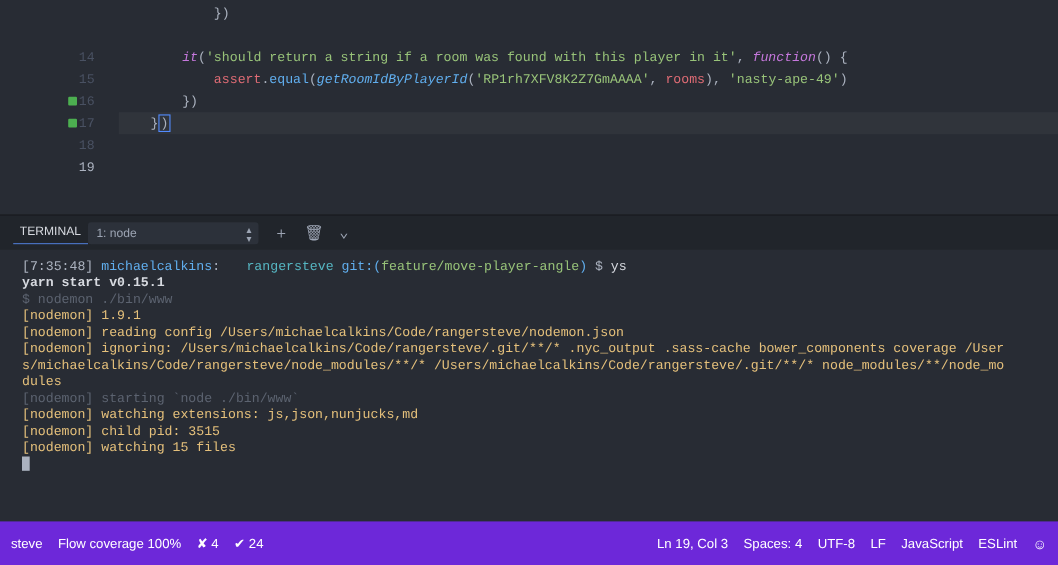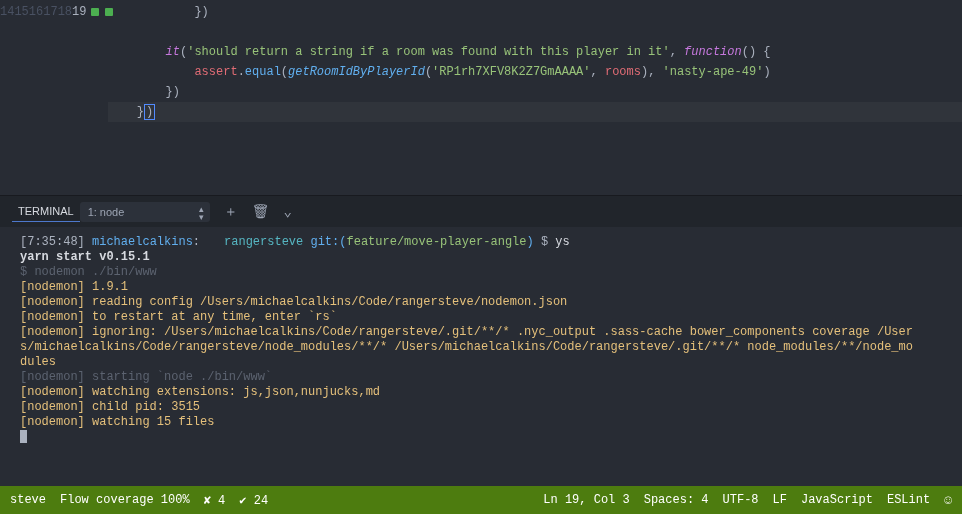--- a/index.html
+++ b/index.html
@@ -14,26 +14,27 @@
   position: relative;
 }
 .editor {
   height: 195px;
   display: flex;
   padding-top: 2px;
 }
 .gutter {
   width: 108px;
   display: flex;
-  flex-direction: row;
-  align-items: flex-start;
+  flex-direction: column;
+  align-items: center;
   padding-right: 22px;
   color: #495162;
   user-select: none;
   position: relative;
+  margin-top: 40px;
 }
 .gutter .row {
   height: 20px;
   line-height: 20px;
   width: 100%;
   text-align: right;
   position: relative;
 }
 .marker {
   position: absolute;
@@ -90,21 +91,21 @@
   gap: 14px;
 }
 .select {
   background: #2c313a;
   color: #9da5b4;
   font-family: -apple-system, Arial, sans-serif;
   font-size: 11px;
   padding: 4px 28px 4px 8px;
   border-radius: 3px;
   position: relative;
-  width: 130px;
+  width: 155px;
 }
 .select .chev {
   position: absolute;
   right: 6px;
   top: 3px;
   font-size: 9px;
   line-height: 8px;
   color: #9da5b4;
 }
 .icon-btn {
@@ -128,27 +129,27 @@
 .t-yellow { color: #e5c07b; }
 .t-white { color: #d7dae0; }
 .t-bold { font-weight: bold; }
 .blk-cursor { display:inline-block; width:7px; height:13px; background:#abb2bf; vertical-align:middle;}
 
 .statusbar {
   position: absolute;
   bottom: 0;
   left: 0;
   right: 0;
-  height: 28px;
-  background: #4d7c0f;
+  height: 40px;
+  background: #6d28d9;
   color: #fff;
   display: flex;
   align-items: center;
   justify-content: space-between;
-  font-family: Liberation Mono, monospace;
+  font-family: Liberation Sans, sans-serif;
   font-size: 12px;
   padding: 0 10px;
 }
 .statusbar .group { display: flex; align-items: center; gap: 14px; }
 .statusbar .item { white-space: nowrap; }
 .smiley { font-size: 13px; }
 </style>
 </head>
 <body>
 
@@ -185,21 +186,20 @@
     <span class="icon-btn">⌄</span>
   </div>
 </div>
 
 <div class="terminal">
   <div><span class="t-gray">[7:35:48]</span> <span class="t-user">michaelcalkins</span><span class="t-gray">:</span><span class="t-path">rangersteve</span> <span class="t-user">git:(</span><span class="t-branch">feature/move-player-angle</span><span class="t-user">)</span> <span class="t-gray">$</span> <span class="t-white">ys</span></div>
   <div class="t-white t-bold">yarn start v0.15.1</div>
   <div class="t-dim">$ nodemon ./bin/www</div>
   <div><span class="t-yellow">[nodemon]</span><span class="t-yellow"> 1.9.1</span></div>
   <div><span class="t-yellow">[nodemon]</span><span class="t-yellow"> reading config /Users/michaelcalkins/Code/rangersteve/nodemon.json</span></div>
-  <div><span class="t-yellow">[nodemon]</span><span class="t-yellow"> to restart at any time, enter `rs`</span></div>
   <div style="word-break:break-all; white-space:normal; max-width:900px;"><span class="t-yellow">[nodemon]</span><span class="t-yellow"> ignoring: /Users/michaelcalkins/Code/rangersteve/.git/**/* .nyc_output .sass-cache bower_components coverage /Users/michaelcalkins/Code/rangersteve/node_modules/**/* /Users/michaelcalkins/Code/rangersteve/.git/**/* node_modules/**/node_modules</span></div>
   <div><span class="t-dim">[nodemon]</span><span class="t-dim"> starting `node ./bin/www`</span></div>
   <div><span class="t-yellow">[nodemon]</span><span class="t-yellow"> watching extensions: js,json,nunjucks,md</span></div>
   <div><span class="t-yellow">[nodemon]</span><span class="t-yellow"> child pid: 3515</span></div>
   <div><span class="t-yellow">[nodemon]</span><span class="t-yellow"> watching 15 files</span></div>
   <div><span class="blk-cursor"></span></div>
 </div>
 
 <div class="statusbar">
   <div class="group">

